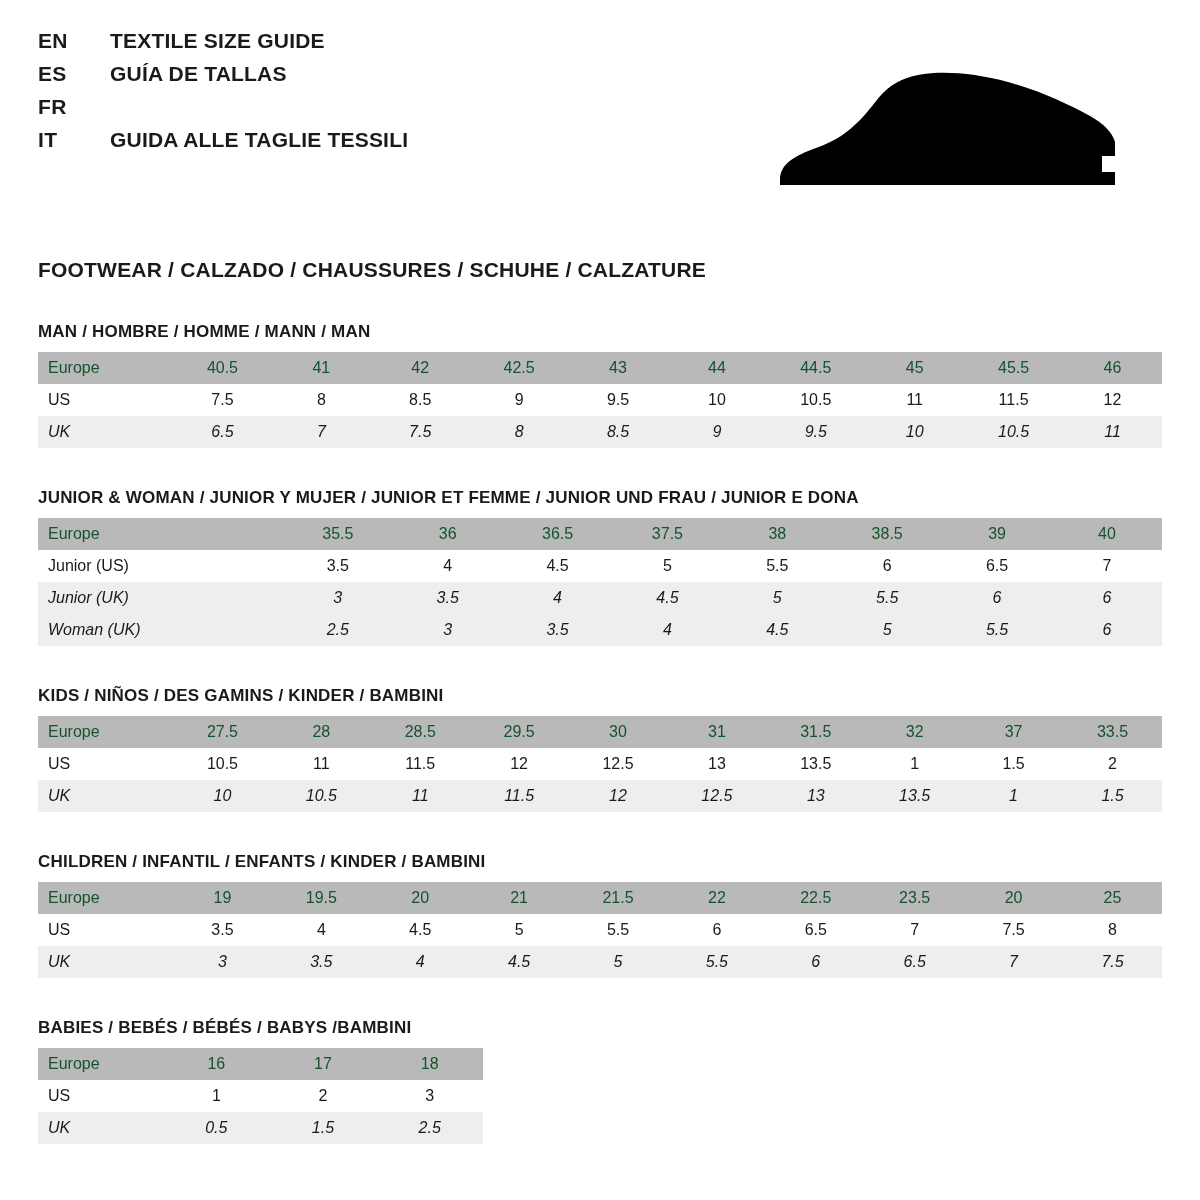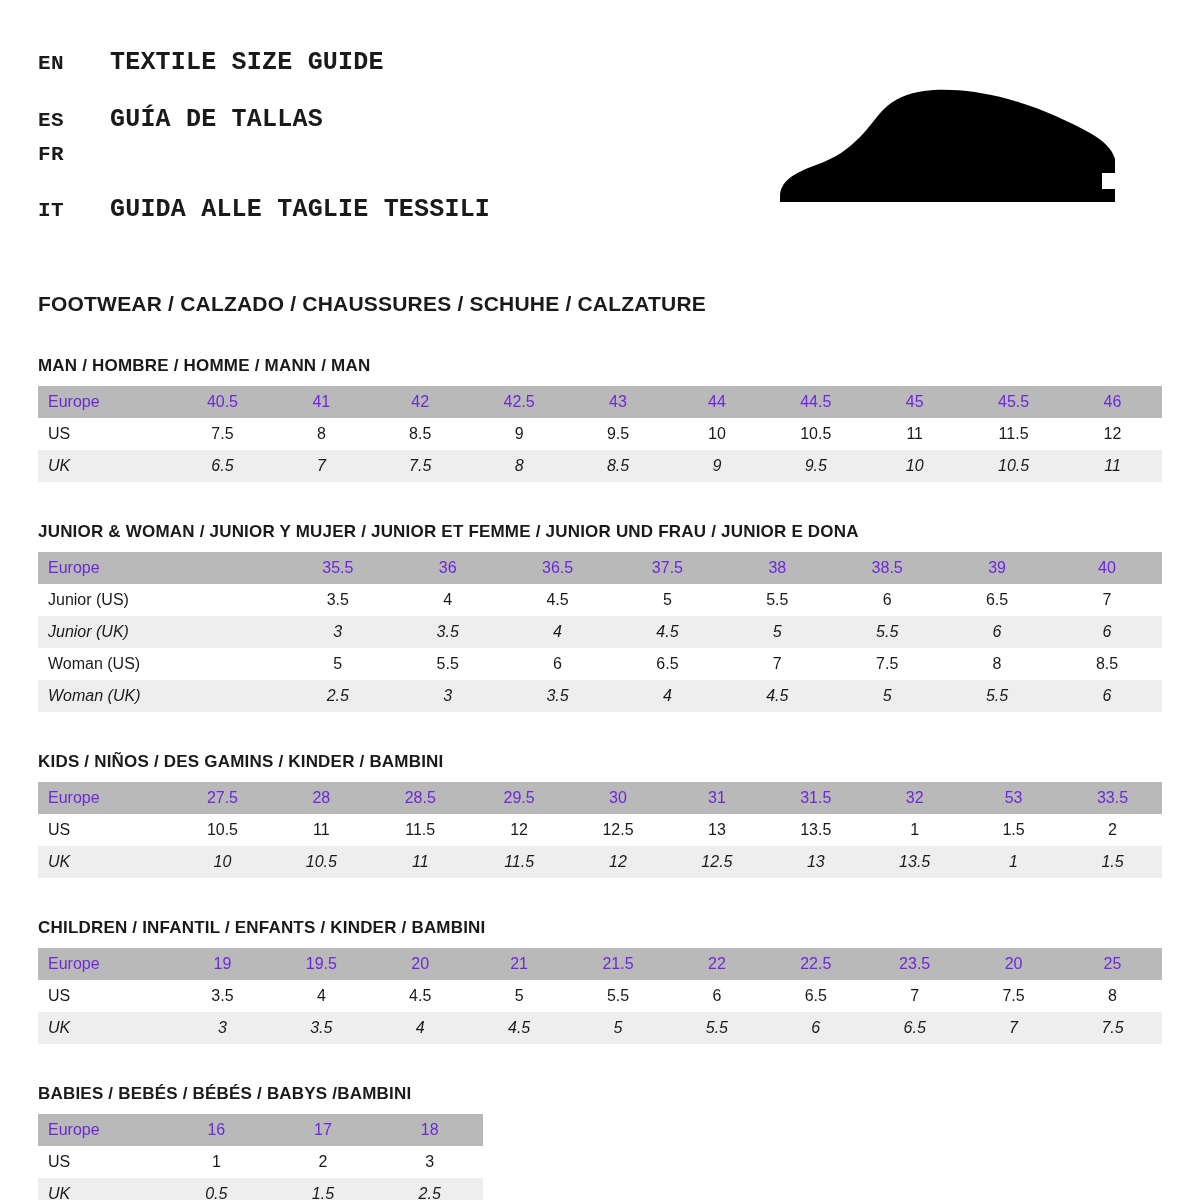--- a/index.html
+++ b/index.html
@@ -19,44 +19,42 @@
     position: relative;
     width: 1200px;
     height: 1200px;
     box-sizing: border-box;
     padding: 30px 38px 0 38px;
   }
 
   
   .header {
     display: flex;
-    align-items: center;
+    align-items: flex-start;
     justify-content: space-between;
-    font-family: Liberation Mono, monospace;
   }
   .lang-block {
     display: block;
   }
   .lang-row {
     display: flex;
     align-items: baseline;
     line-height: 1.0;
     margin-bottom: 12px;
   }
   .lang-code {
     width: 72px;
     font-size: 21px;
     font-weight: bold;
     letter-spacing: 0.3px;
   }
   .lang-text {
-    font-size: 25px;
+    font-size: 21px;
     font-weight: bold;
     letter-spacing: 0.2px;
-    margin-top: 20px;
   }
   .shoe-wrap {
     margin-right: 40px;
     margin-top: 30px;
   }
 
   .section-title-main {
     font-size: 21px;
     font-weight: bold;
     letter-spacing: 0.2px;
@@ -90,21 +88,21 @@
   }
   th.rowlabel, td.rowlabel {
     text-align: left;
     padding-left: 10px;
   }
   tr.head {
     background: #b9b9b9;
   }
   tr.head th {
     font-weight: normal;
-    color: #6d28d9;
+    color: #14532d;
   }
   tr.alt {
     background: #eeeeee;
     font-style: italic;
   }
   tr.plain {
     background: #ffffff;
   }
 
   col.label-col-wide { width: 135px; }
@@ -250,32 +248,20 @@
           <td></td>
           <td>3</td>
           <td>3.5</td>
           <td>4</td>
           <td>4.5</td>
           <td>5</td>
           <td>5.5</td>
           <td>6</td>
           <td>6</td>
         </tr>
-        <tr class="plain">
-          <td class="rowlabel">Woman (US)</td>
-          <td></td>
-          <td>5</td>
-          <td>5.5</td>
-          <td>6</td>
-          <td>6.5</td>
-          <td>7</td>
-          <td>7.5</td>
-          <td>8</td>
-          <td>8.5</td>
-        </tr>
         <tr class="alt">
           <td class="rowlabel">Woman (UK)</td>
           <td></td>
           <td>2.5</td>
           <td>3</td>
           <td>3.5</td>
           <td>4</td>
           <td>4.5</td>
           <td>5</td>
           <td>5.5</td>
@@ -305,21 +291,21 @@
         <tr class="head">
           <th class="rowlabel">Europe</th>
           <th>27.5</th>
           <th>28</th>
           <th>28.5</th>
           <th>29.5</th>
           <th>30</th>
           <th>31</th>
           <th>31.5</th>
           <th>32</th>
-          <th>53</th>
+          <th>37</th>
           <th>33.5</th>
         </tr>
         <tr class="plain">
           <td class="rowlabel">US</td>
           <td>10.5</td>
           <td>11</td>
           <td>11.5</td>
           <td>12</td>
           <td>12.5</td>
           <td>13</td>

